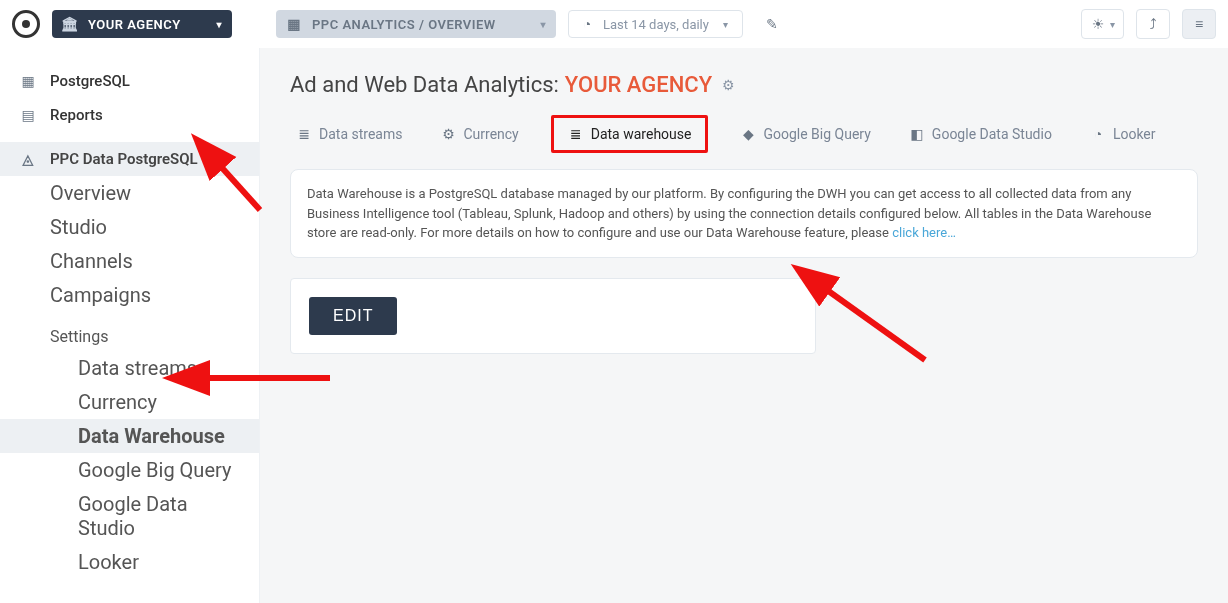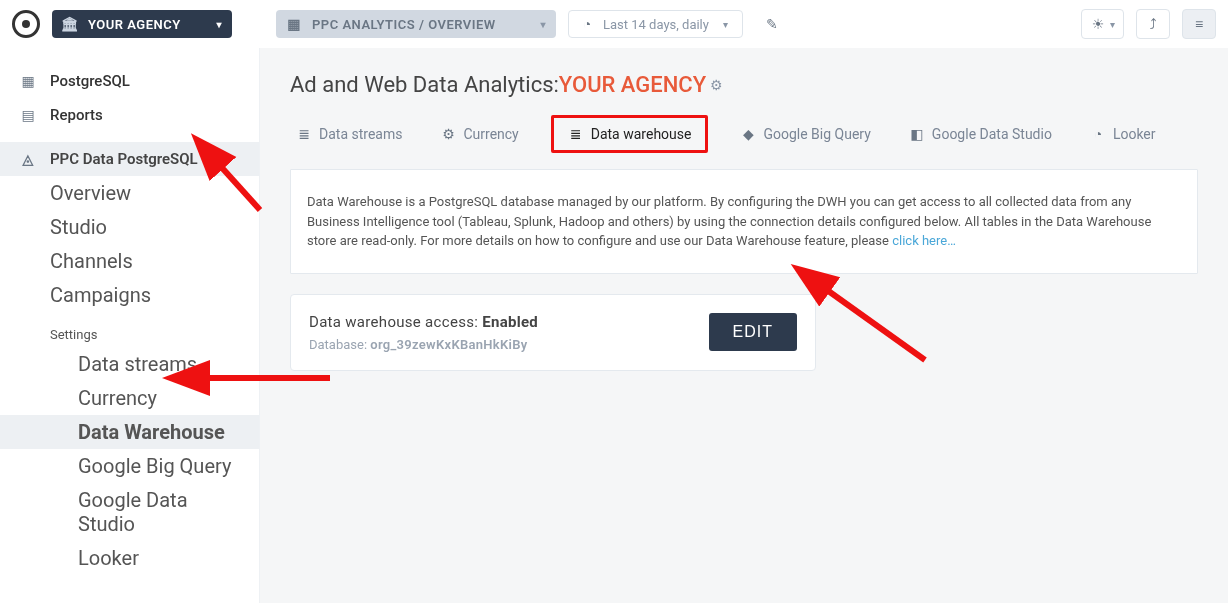--- a/index.html
+++ b/index.html
@@ -16,32 +16,32 @@
   .tool-btn { border:1px solid #dee4ea; border-radius:4px; height:30px; min-width:34px; display:flex; align-items:center; justify-content:center; color:#8a96a6; background:#fff; padding:0 8px;}
   .tool-btn.plain { border:none; background:transparent;}
   .spacer { flex:1; }
   .menu-btn { background:#eceff3;}
   .layout { display:flex; height:calc(603px - 48px); }
   .sidebar { width:260px; background:#fff; border-right:1px solid #eef1f4; padding-top:16px; }
   .side-item { display:flex; align-items:center; gap:14px; padding:8px 12px 8px 20px; color:#444; font-size:15px; cursor:pointer;}
   .side-item.section { font-weight:500; color:#333; }
   .side-item.active-section { background:#edf0f3; font-weight:600;}
   .side-sub { padding:5px 12px 5px 50px; color:#555; font-size:20px; cursor:pointer;}
-  .side-sub.group-head { padding-left:50px; color:#555; font-size:13px; margin-top:10px;}
+  .side-sub.group-head { padding-left:50px; color:#555; font-size:16px; margin-top:10px;}
   .side-sub.l2 { padding-left:78px; }
   .side-sub.active { font-weight:700; background:#edf0f3;}
   .icon { width:16px; height:16px; display:inline-flex; align-items:center; justify-content:center; color:#6a7684; font-size:14px;}
   .main { flex:1; padding: 24px 30px; background:#f5f6f7; overflow:auto;}
-  .page-title { font-size:22px; color:#444; display:flex; align-items:center; flex-wrap:wrap;}
+  .page-title { font-size:22px; color:#444; display:flex; align-items:center; gap:6px; flex-wrap:wrap;}
   .page-title .agency-name { color:#e85a3a; font-weight:500;}
   .page-title .gear { color:#8a96a6; font-size:14px; margin-left:4px;}
   .tab-row { display:flex; gap:26px; margin-top:18px; border-bottom:none; align-items:center;}
   .tab { display:flex; align-items:center; gap:7px; color:#7a8595; font-size:14px; padding:8px 6px; cursor:pointer;}
   .tab.active { color:#222; border:3px solid #e11; border-radius:2px; padding:8px 14px;}
-  .info-box { margin-top:16px; background:#fff; border:1px solid #e4e9ee; border-radius:1px; padding:22px 16px; color:#555; font-size:13px; line-height:1.5;}
+  .info-box { margin-top:16px; background:#fff; border:1px solid #e4e9ee; border-radius:8px; padding:14px 16px; color:#555; font-size:13px; line-height:1.5;}
   .info-box a { color:#4aa7d8; text-decoration:none;}
   .access-card { margin-top:20px; background:#fff; border:1px solid #e4e9ee; border-radius:4px; padding:18px 18px; display:flex; align-items:center; width:526px;}
   .access-left { flex:1; }
   .access-title { font-size:15px; color:#444; letter-spacing:.3px;}
   .access-title .status { font-weight:700;}
   .access-db { color:#9aa4b1; font-size:13px; margin-top:6px;}
   .access-db .dbname { font-weight:600; letter-spacing:.3px;}
   .edit-btn { background:#2d3a4d; color:#fff; border:none; padding:10px 24px; border-radius:3px; font-size:16px; letter-spacing:1px; cursor:pointer;}
   
   .arrow { position:absolute; pointer-events:none; }
@@ -160,28 +160,20 @@
         <span>Looker</span>
       </div>
     </div>
 
     <div class="info-box">
       <span>Data Warehouse is a PostgreSQL database managed by our platform. By configuring the DWH you can get access to all collected data from any Business Intelligence tool (Tableau, Splunk, Hadoop and others) by using the connection details configured below. All tables in the Data Warehouse store are read-only. For more details on how to configure and use our Data Warehouse feature, please </span>
       <a href="#">click here…</a>
     </div>
 
     <div class="access-card">
-      <div class="access-left">
-        <div class="access-title">
-          <span>Data warehouse access: </span><span class="status">Enabled</span>
-        </div>
-        <div class="access-db">
-          <span>Database: </span><span class="dbname">org_39zewKxKBanHkKiBy</span>
-        </div>
-      </div>
       <button class="edit-btn">EDIT</button>
     </div>
   </div>
 </div>
 
 <div class="arrow" style="left:200px; top:150px;">
   <svg width="80" height="70">
       <defs>
         <marker id="ah1" markerWidth="10" markerHeight="10" refX="2" refY="3" orient="auto">
           <path d="M0,0 L0,6 L8,3 z" fill="#e11"></path>

